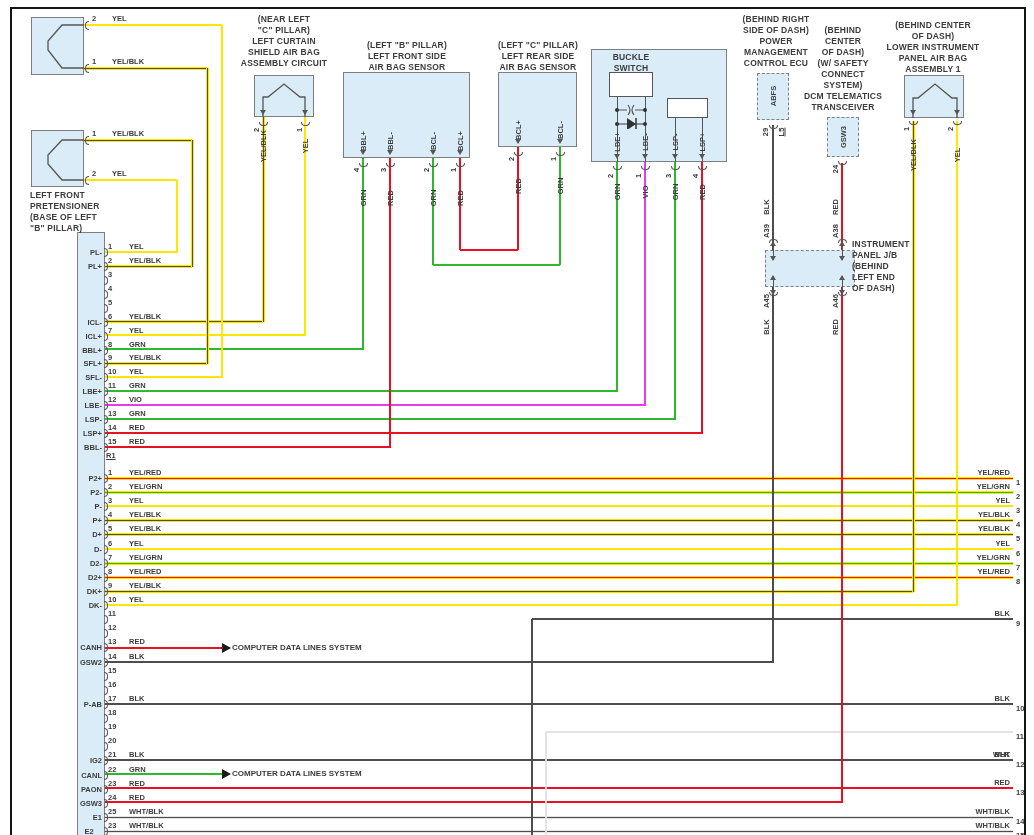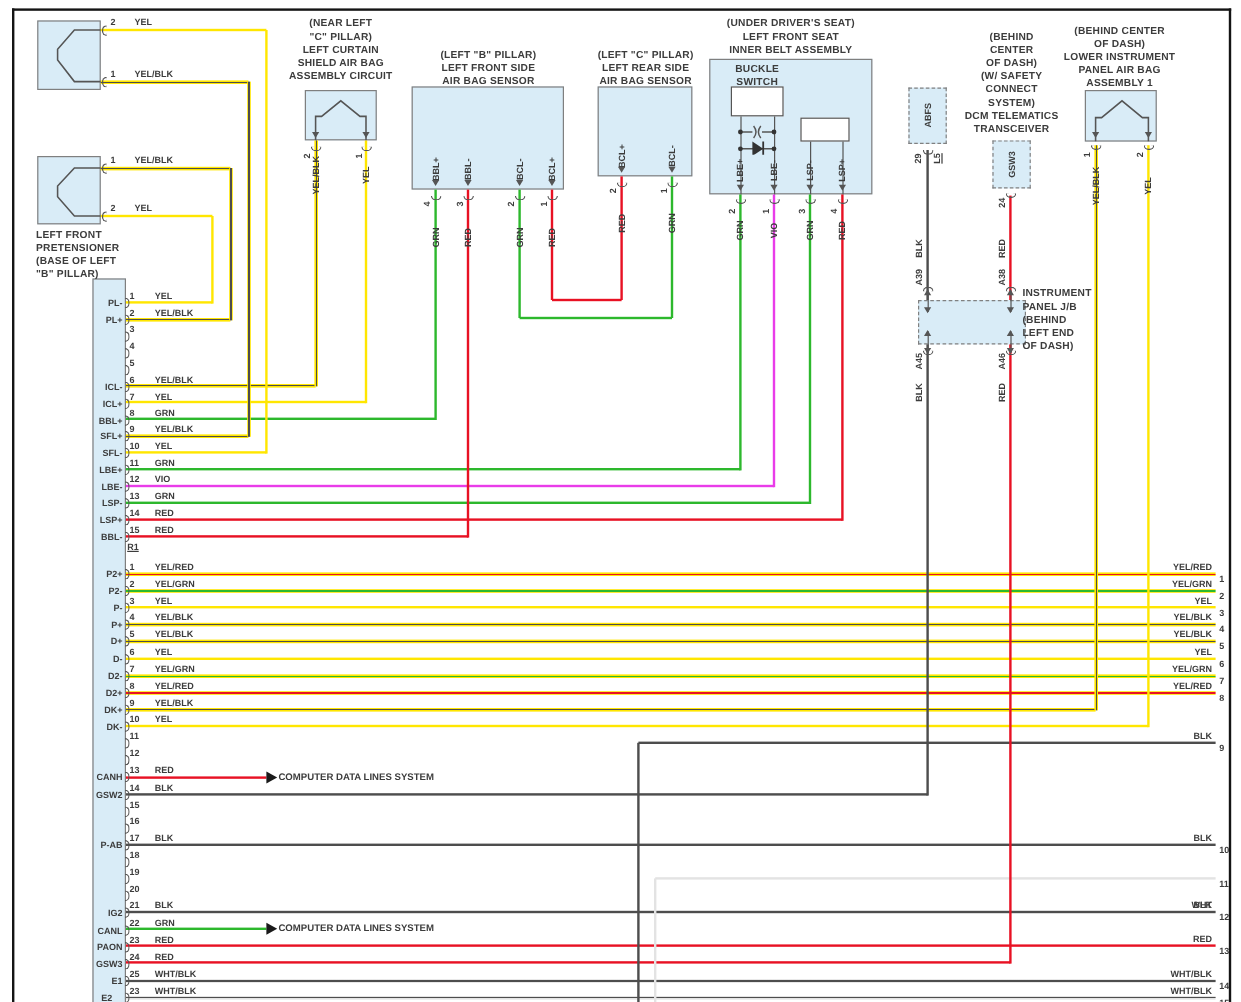--- a/index.html
+++ b/index.html
@@ -128,25 +128,27 @@
 "C" PILLAR)
 LEFT CURTAIN
 SHIELD AIR BAG
 ASSEMBLY CIRCUIT</div>
     <div class="cap" style="top: 40px; left: 297px; width: 220px; text-align: center;">(LEFT "B" PILLAR)
 LEFT FRONT SIDE
 AIR BAG SENSOR</div>
     <div class="cap" style="top: 40px; left: 428px; width: 220px; text-align: center;">(LEFT "C" PILLAR)
 LEFT REAR SIDE
 AIR BAG SENSOR</div>
-    <div class="cap" style="top: 14px; left: 549px; width: 220px; text-align: center;">(UNDER DRIVER'S SEAT)
-LEFT FRONT SEAT
-INNER BELT ASSEMBLY</div>
     <div class="cap" style="top: 52px; left: 521px; width: 220px; text-align: center;">BUCKLE
 SWITCH</div>
+    <div class="cap" style="top: 14px; left: 666px; width: 220px; text-align: center;">(BEHIND RIGHT
+SIDE OF DASH)
+POWER
+MANAGEMENT
+CONTROL ECU</div>
     <div class="cap" style="top: 25px; left: 733px; width: 220px; text-align: center;">(BEHIND
 CENTER
 OF DASH)
 (W/ SAFETY
 CONNECT
 SYSTEM)
 DCM TELEMATICS
 TRANSCEIVER</div>
     <div class="cap" style="top: 20px; left: 823px; width: 220px; text-align: center;">(BEHIND CENTER
 OF DASH)

